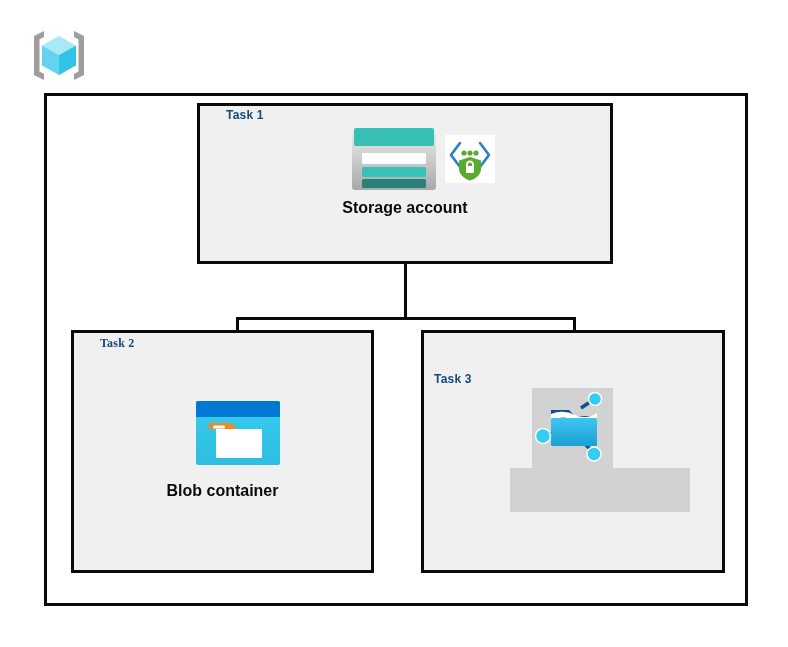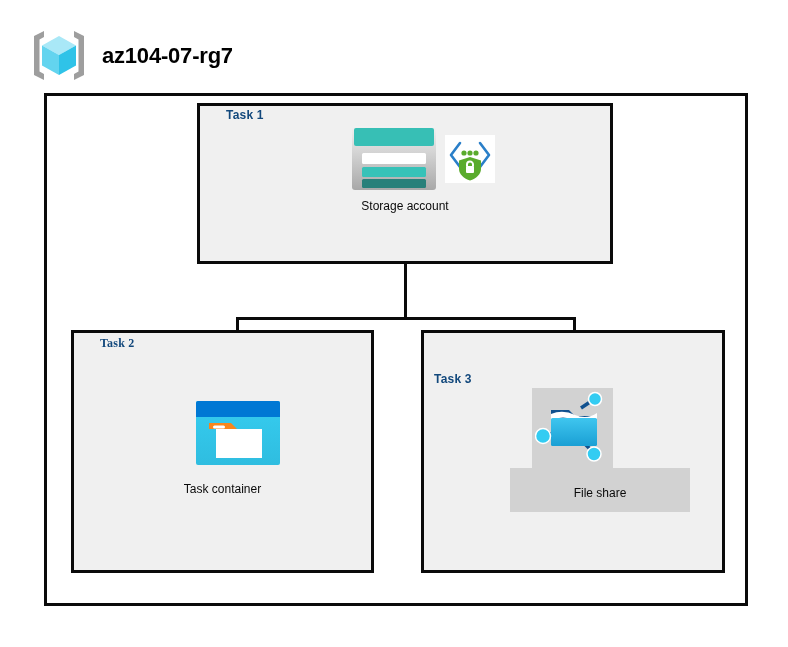--- a/index.html
+++ b/index.html
@@ -32,21 +32,21 @@
 
   .task-label{
     position:absolute;font-size:12px;font-weight:bold;color:#12487c;
     letter-spacing:0.2px;white-space:nowrap;
   }
   #task-1-label{left:226px;top:108px;}
   #task-2-label{left:100px;top:336px;font-family:Liberation Serif, serif;}
   #task-3-label{left:434px;top:336px;margin-top:36px;}
 
   .node-label{
-    position:absolute;font-size:12px;font-weight:normal;color:#0a0a0a;
+    position:absolute;font-size:16px;font-weight:bold;color:#0a0a0a;
     white-space:nowrap;text-align:center;
   }
   #storage-account-label{left:197px;top:199px;width:416px;}
   #blob-container-label{left:71px;top:482px;width:303px;}
   #file-share-label{left:510px;top:475px;width:180px;text-align:center;line-height:36px;}
 
   
   .selection-highlight{position:absolute;background:#d2d2d2;}
   #file-share-icon-highlight{left:532px;top:388px;width:81px;height:82px;}
   #file-share-label-highlight{left:510px;top:468px;width:180px;height:44px;}
@@ -80,21 +80,20 @@
 
         <path d="M44 4 L54 9 L54 48 L44 53 L44 47 L48.5 44.6 L48.5 12.4 L44 10 Z" fill="#9e9e9e"></path>
 
         <path d="M29 9 L46 18.5 L29 28 L12 18.5 Z" fill="#a9e8f7"></path>
 
         <path d="M12 18.5 L29 28 L29 48 L12 38.5 Z" fill="#63d4ef"></path>
 
         <path d="M46 18.5 L46 38.5 L29 48 L29 28 Z" fill="#2fc3e8"></path>
       </svg>
     </div>
-    <div class="rg-title">az104-07-rg7</div>
   </div>
 
   <div class="rg-box"></div>
 
   <div class="connector" id="connector-trunk"></div>
   <div class="connector" id="connector-bar"></div>
   <div class="connector" id="connector-left"></div>
   <div class="connector" id="connector-right"></div>
 
   <div class="task-box" id="task-1-box"></div>
@@ -158,21 +157,21 @@
 
       <path d="M4 6 a2 2 0 0 1 2 -2 h80 a2 2 0 0 1 2 2 v14 h-84 Z" fill="#0078d4"></path>
 
       <path d="M17 26 h22 l6 6 h-28 Z" fill="#f7861c"></path>
       <rect x="21" y="28.5" width="12" height="3" rx="1.5" fill="#ffffff"></rect>
 
       <rect x="24" y="32" width="46" height="29" fill="#ffffff"></rect>
     </svg>
   </div>
 
-  <div class="node-label" id="blob-container-label">Task container</div>
+  <div class="node-label" id="blob-container-label">Blob container</div>
 
   <div class="task-box" id="task-3-box"></div>
   <div class="task-label" id="task-3-label">Task 3</div>
 
   <div class="selection-highlight" id="file-share-icon-highlight"></div>
   <div class="selection-highlight" id="file-share-label-highlight"></div>
 
   <div class="icon-wrap" id="file-share-icon">
     <svg width="76" height="78" viewBox="0 0 76 78">
       <defs>
@@ -191,15 +190,14 @@
       <path d="M16 24 q12 -5 24 1 q12 5 22 -2 l0 6 q-11 6 -22 1 q-12 -5 -24 0 Z" fill="#ffffff"></path>
 
       <rect x="16" y="28" width="46" height="28" rx="1.5" fill="url(#fsFolder)"></rect>
 
       <circle cx="60" cy="9" r="6.5" fill="#33ccf2" stroke="#ffffff" stroke-width="1.5"></circle>
       <circle cx="8" cy="46" r="7.5" fill="#33ccf2" stroke="#ffffff" stroke-width="1.5"></circle>
       <circle cx="59" cy="64" r="7" fill="#33ccf2" stroke="#ffffff" stroke-width="1.5"></circle>
     </svg>
   </div>
 
-  <div class="node-label" id="file-share-label">File share</div>
 
 </div>
 
 </body></html>

